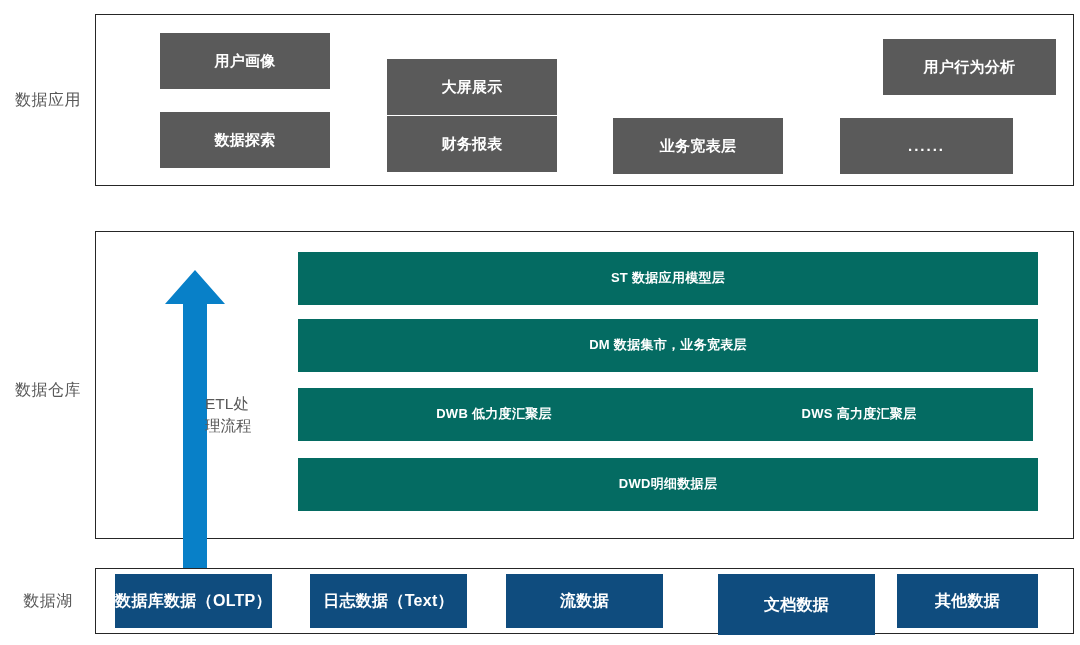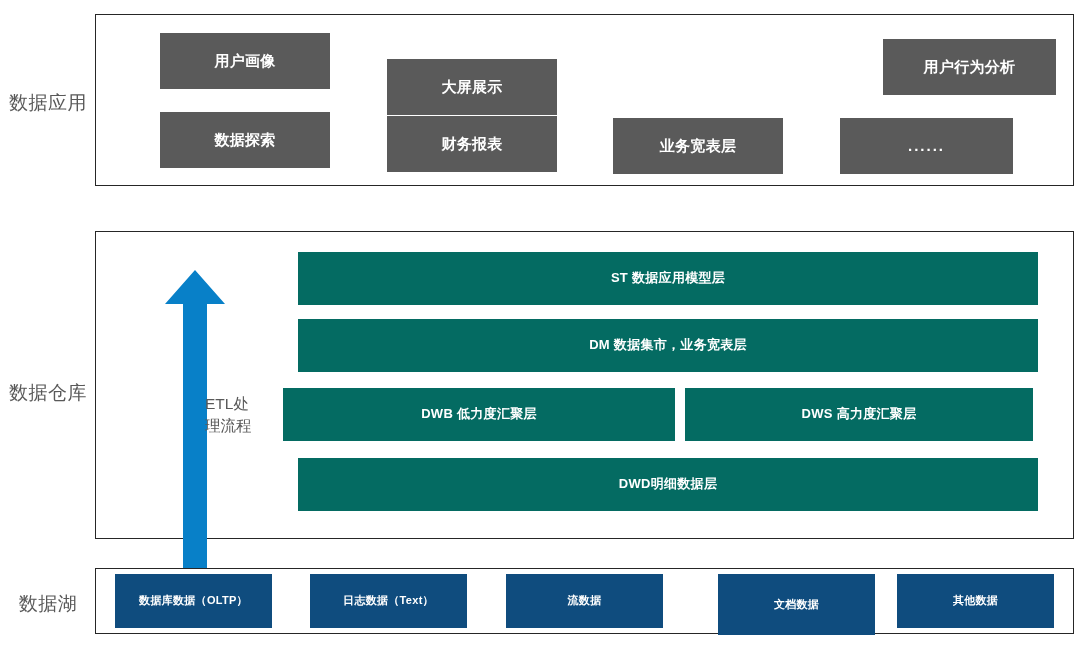--- a/index.html
+++ b/index.html
@@ -7,21 +7,21 @@
     width:1080px;height:645px;background:#ffffff;
     font-family:"Liberation Sans","DejaVu Sans",sans-serif;
     overflow:hidden;position:relative;
   }
   #stage{position:absolute;left:0;top:0;width:1080px;height:645px;}
 
   
   .row-label{
     position:absolute;
     color:#595959;
-    font-size:19px;
+    font-size:16px;
     letter-spacing:0.5px;
     white-space:nowrap;
     text-align:center;
     font-weight:400;
   }
 
   
   .panel{
     position:absolute;
     border:1.6px solid #262626;
@@ -38,21 +38,21 @@
     justify-content:center;
     color:#ffffff;
     font-weight:bold;
     font-size:14px;
     letter-spacing:0.3px;
     text-align:center;
     line-height:1.25;
   }
   .node.app{background:#5a5a5a;font-size:15px;}
   .node.dw{background:#046b62;font-size:13px;}
-  .node.lake{background:#0f4c7e;font-size:11px;}
+  .node.lake{background:#0f4c7e;font-size:16px;}
 
   .node.dots{letter-spacing:2px;font-size:15px;}
 
   
   #etl-arrow{position:absolute;left:160px;top:262px;width:70px;height:310px;}
   .etl-label{
     position:absolute;
     left:205px;top:393px;
     width:62px;
     color:#595959;
@@ -85,27 +85,27 @@
   <div class="panel" style="left:95px;top:231px;width:979px;height:308px;"></div>
 
   <svg id="etl-arrow" viewBox="0 0 70 310" preserveAspectRatio="none">
     <polygon points="5,42 35,8 65,42 47,42 47,310 23,310 23,42" fill="#0880c8"></polygon>
   </svg>
   <div class="etl-label">ETL处
 理流程</div>
 
   <div class="node dw" style="left:298px;top:252px;width:740px;height:53px;">ST 数据应用模型层</div>
   <div class="node dw" style="left:298px;top:319px;width:740px;height:53px;">DM 数据集市，业务宽表层</div>
-  <div class="node dw" style="left:283px;top:388px;width:392px;height:53px;">DWB 低力度汇聚层</div>
+  <div class="node dw" style="left:298px;top:388px;width:392px;height:53px;">DWB 低力度汇聚层</div>
   <div class="node dw" style="left:685px;top:388px;width:348px;height:53px;">DWS 高力度汇聚层</div>
   <div class="node dw" style="left:298px;top:458px;width:740px;height:53px;">DWD明细数据层</div>
 
   <div class="row-label" style="left:8px;top:591px;width:80px;">数据湖</div>
 
   <div class="panel" style="left:95px;top:568px;width:979px;height:66px;"></div>
 
   <div class="node lake" style="left:115px;top:574px;width:157px;height:54px;">数据库数据（OLTP）</div>
   <div class="node lake" style="left:310px;top:574px;width:157px;height:54px;">日志数据（Text）</div>
   <div class="node lake" style="left:506px;top:574px;width:157px;height:54px;">流数据</div>
   <div class="node lake" style="left:718px;top:574px;width:157px;height:61px;">文档数据</div>
-  <div class="node lake" style="left:897px;top:574px;width:157px;height:54px;">其他数据</div>
+  <div class="node lake" style="left:897px;top:574px;width:141px;height:54px;">其他数据</div>
 
 </div>
 
 </body></html>

